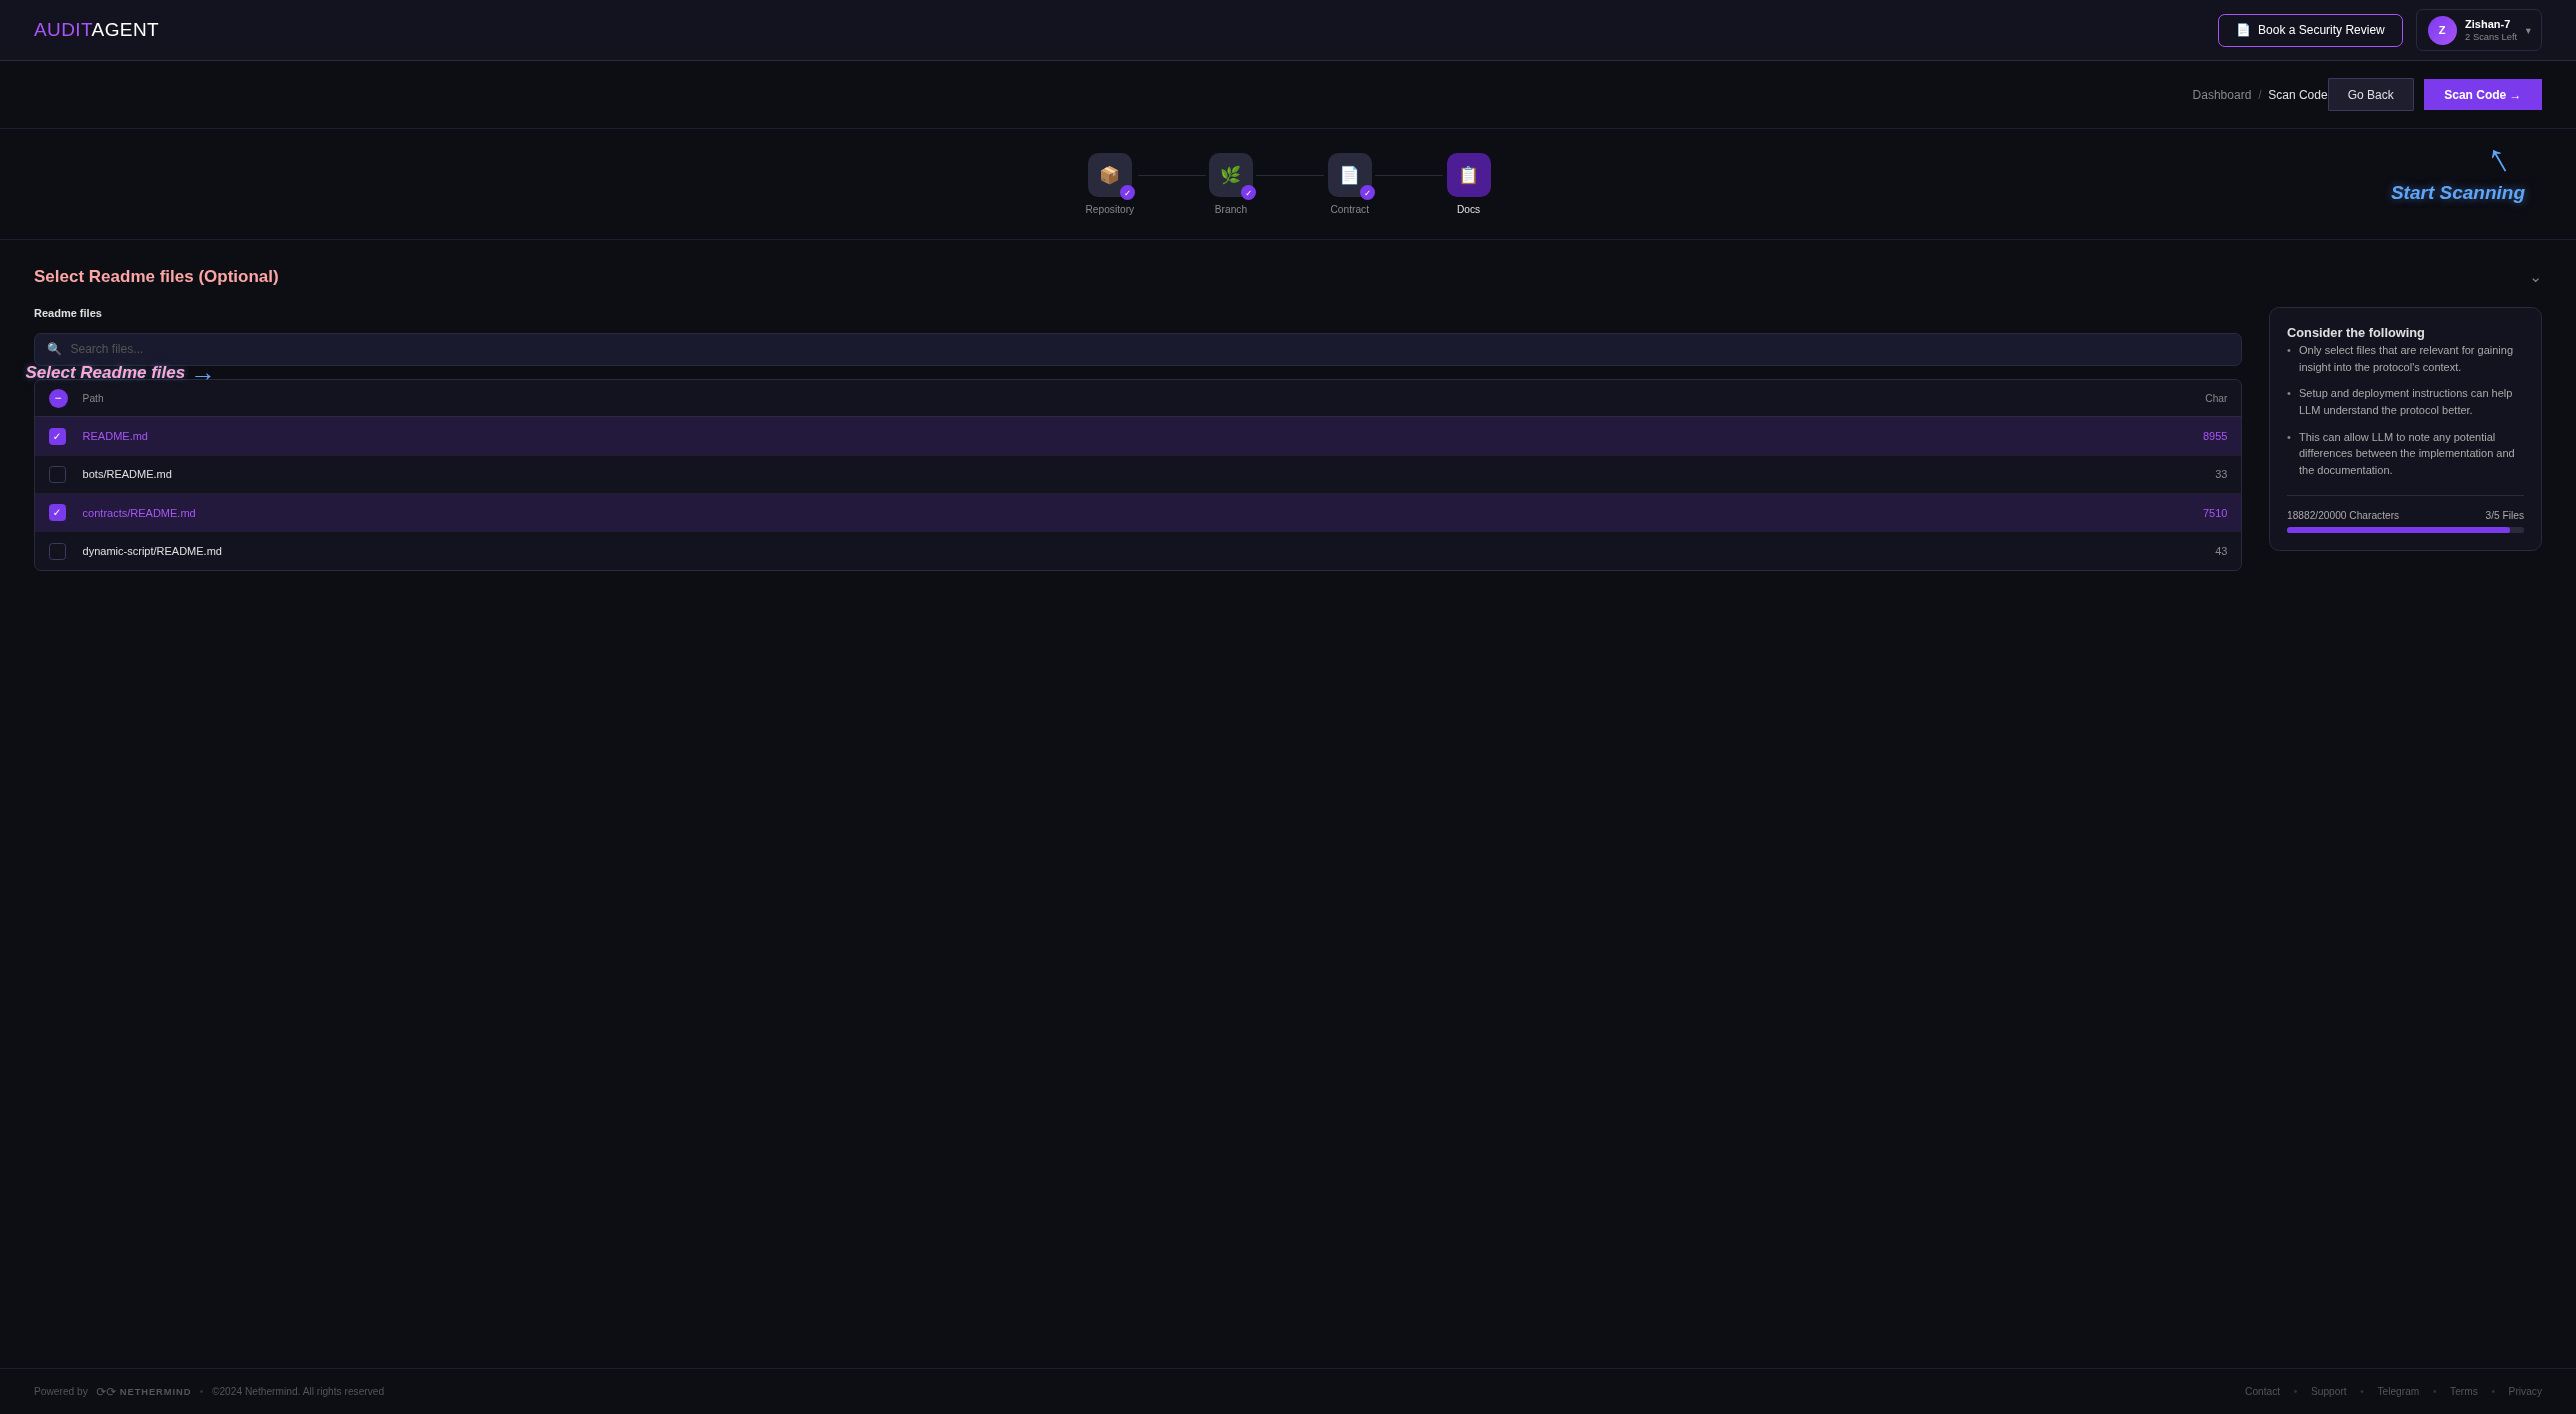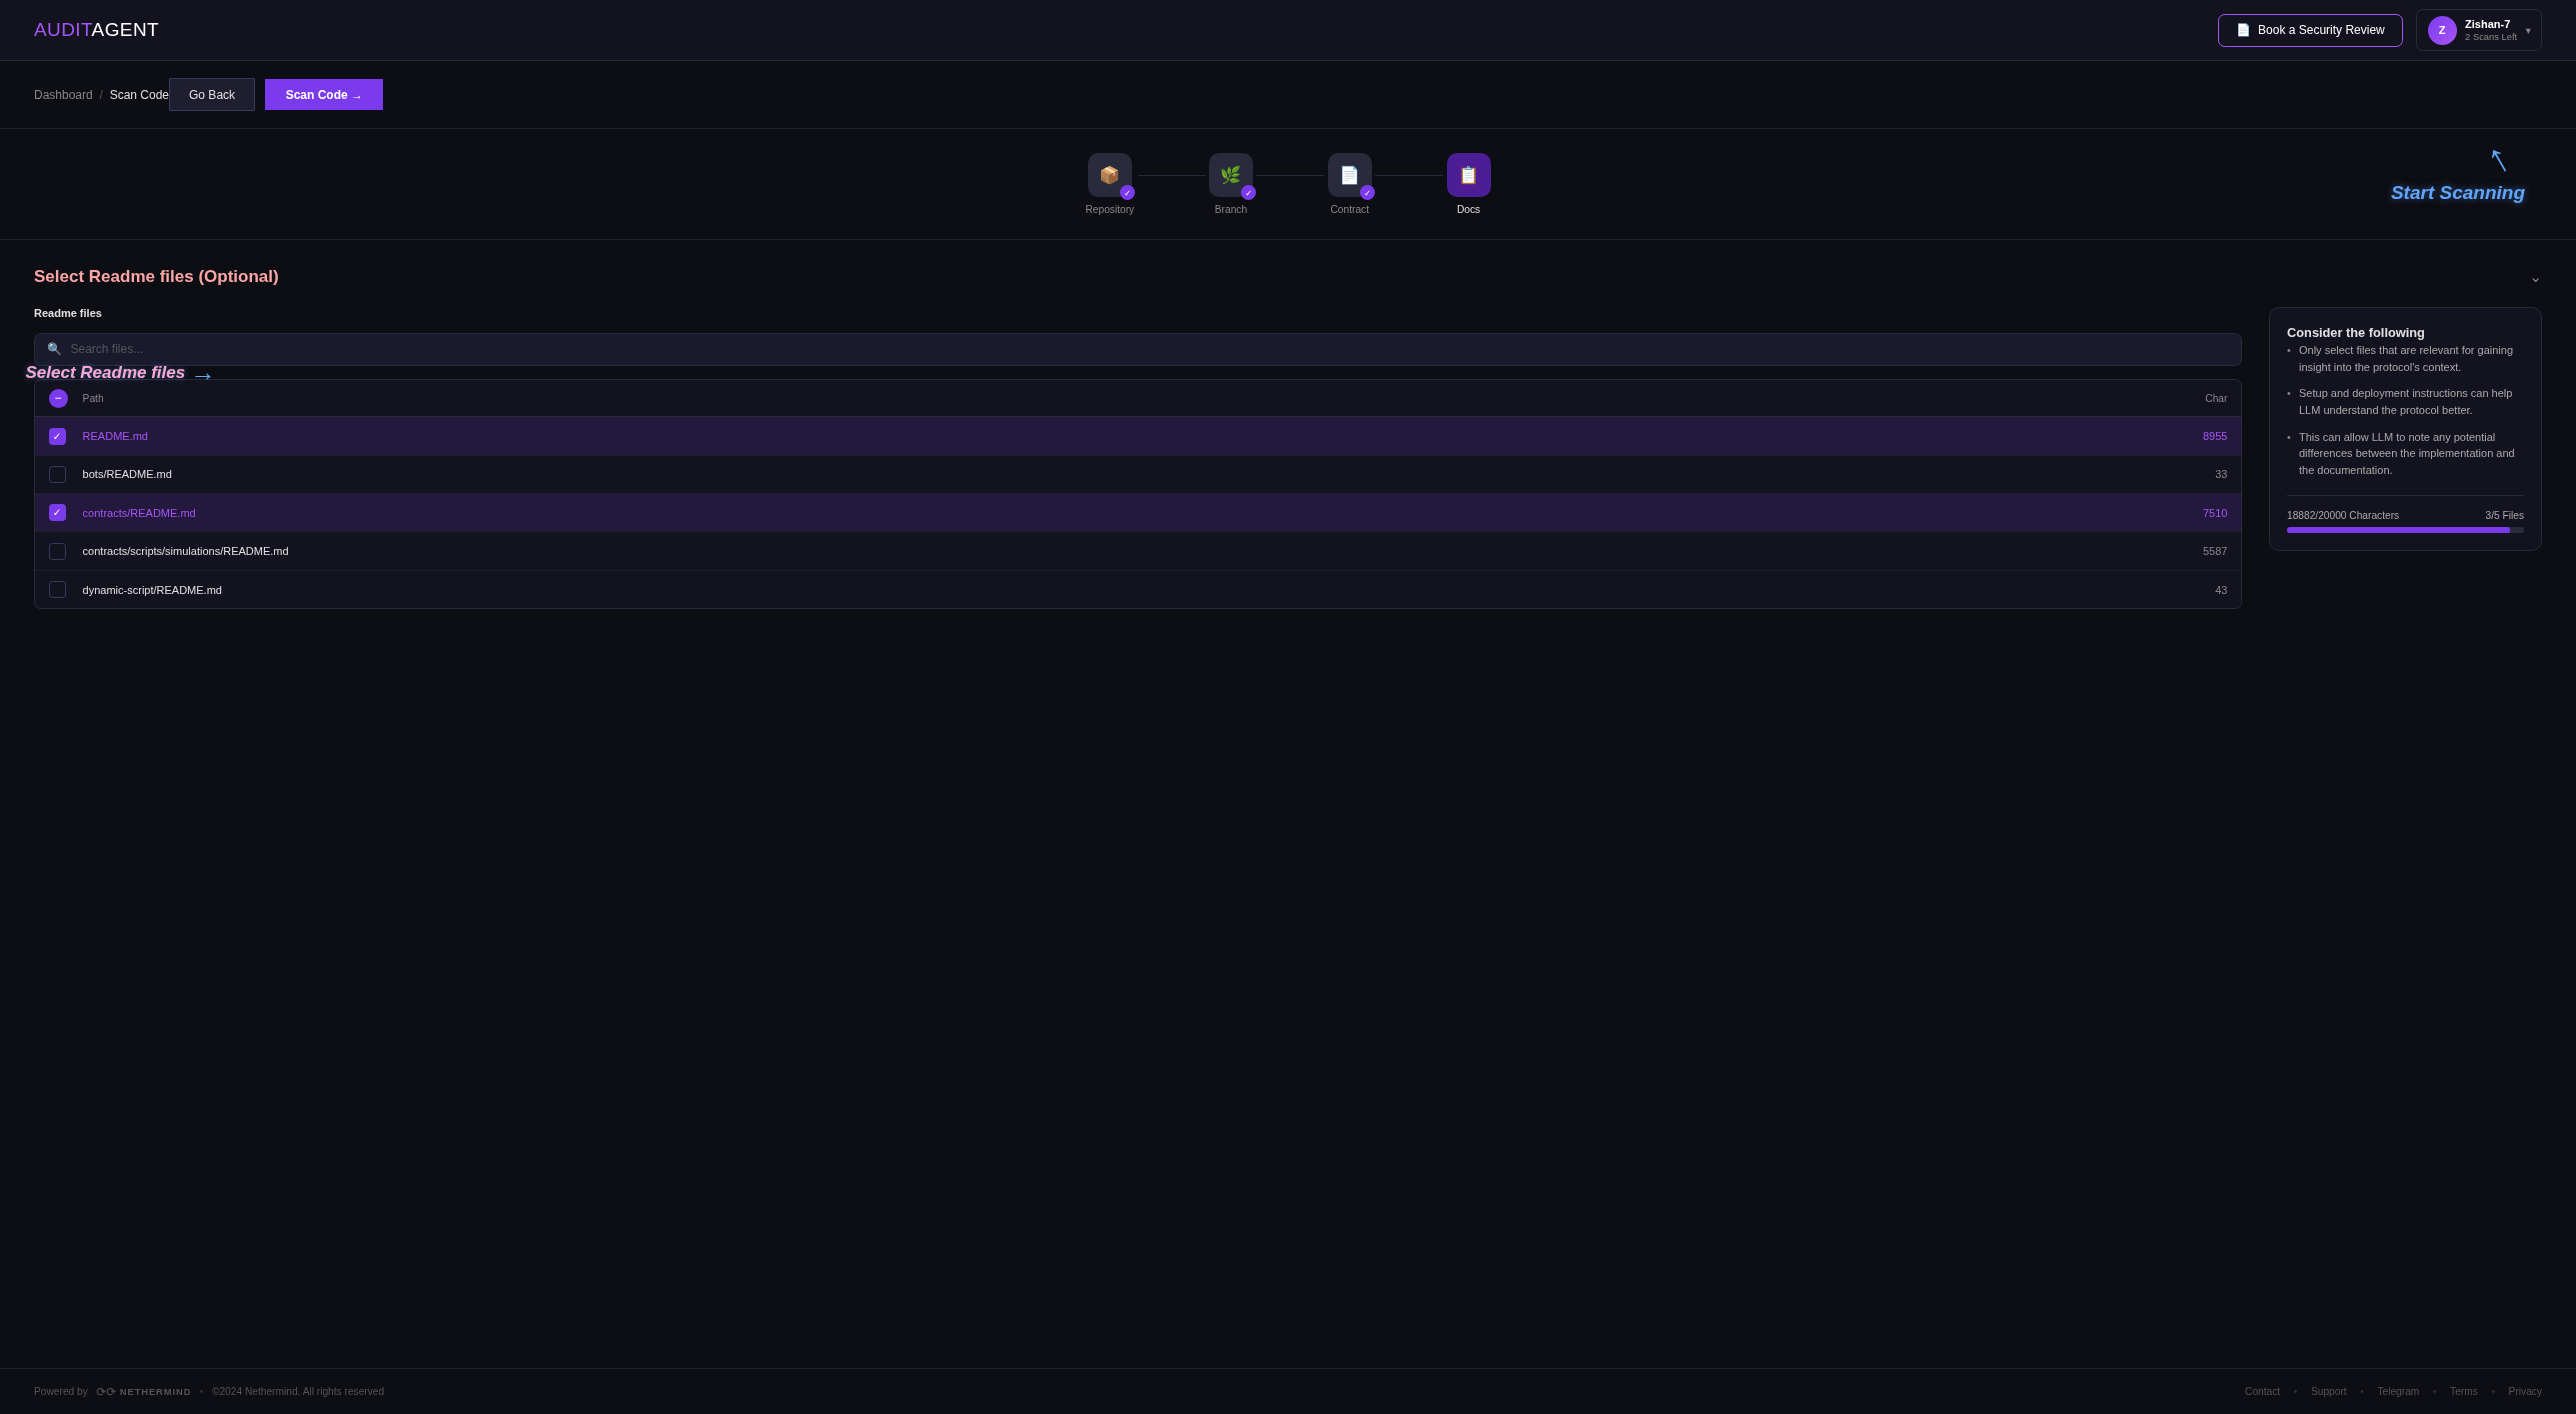--- a/index.html
+++ b/index.html
@@ -71,21 +71,21 @@
     .user-name { font-size: 11px; font-weight: 600; color: #fff; }
     .user-scans { font-size: 9.4px; color: #888; }
     .chevron { color: #888; font-size: 10.2px; }
 
     
     .topbar {
       background: #0d0d14;
       padding: 17px 34px;
       display: flex;
       align-items: center;
-      justify-content: flex-start;
+      justify-content: flex-end;
       border-bottom: 0.9px solid #1e1e2e;
     }
     .breadcrumb {
       display: flex;
       align-items: center;
       gap: 6.8px;
       font-size: 12px;
       color: #888;
     }
     .breadcrumb .current { color: #e0e0e0; }
@@ -541,25 +541,20 @@
           </div>
           <div class="file-row">
             <div class="checkbox"></div>
             <span class="file-path">bots/README.md</span>
             <span class="file-chars">33</span>
           </div>
           <div class="file-row selected">
             <div class="checkbox checked"></div>
             <span class="file-path">contracts/README.md</span>
             <span class="file-chars">7510</span>
-          </div>
-          <div class="file-row">
-            <div class="checkbox"></div>
-            <span class="file-path">contracts/scripts/simulations/README.md</span>
-            <span class="file-chars">5587</span>
           </div>
           <div class="file-row">
             <div class="checkbox"></div>
             <span class="file-path">dynamic-script/README.md</span>
             <span class="file-chars">43</span>
           </div>
         </div>
       </div>
 
       <div class="help-guide">

